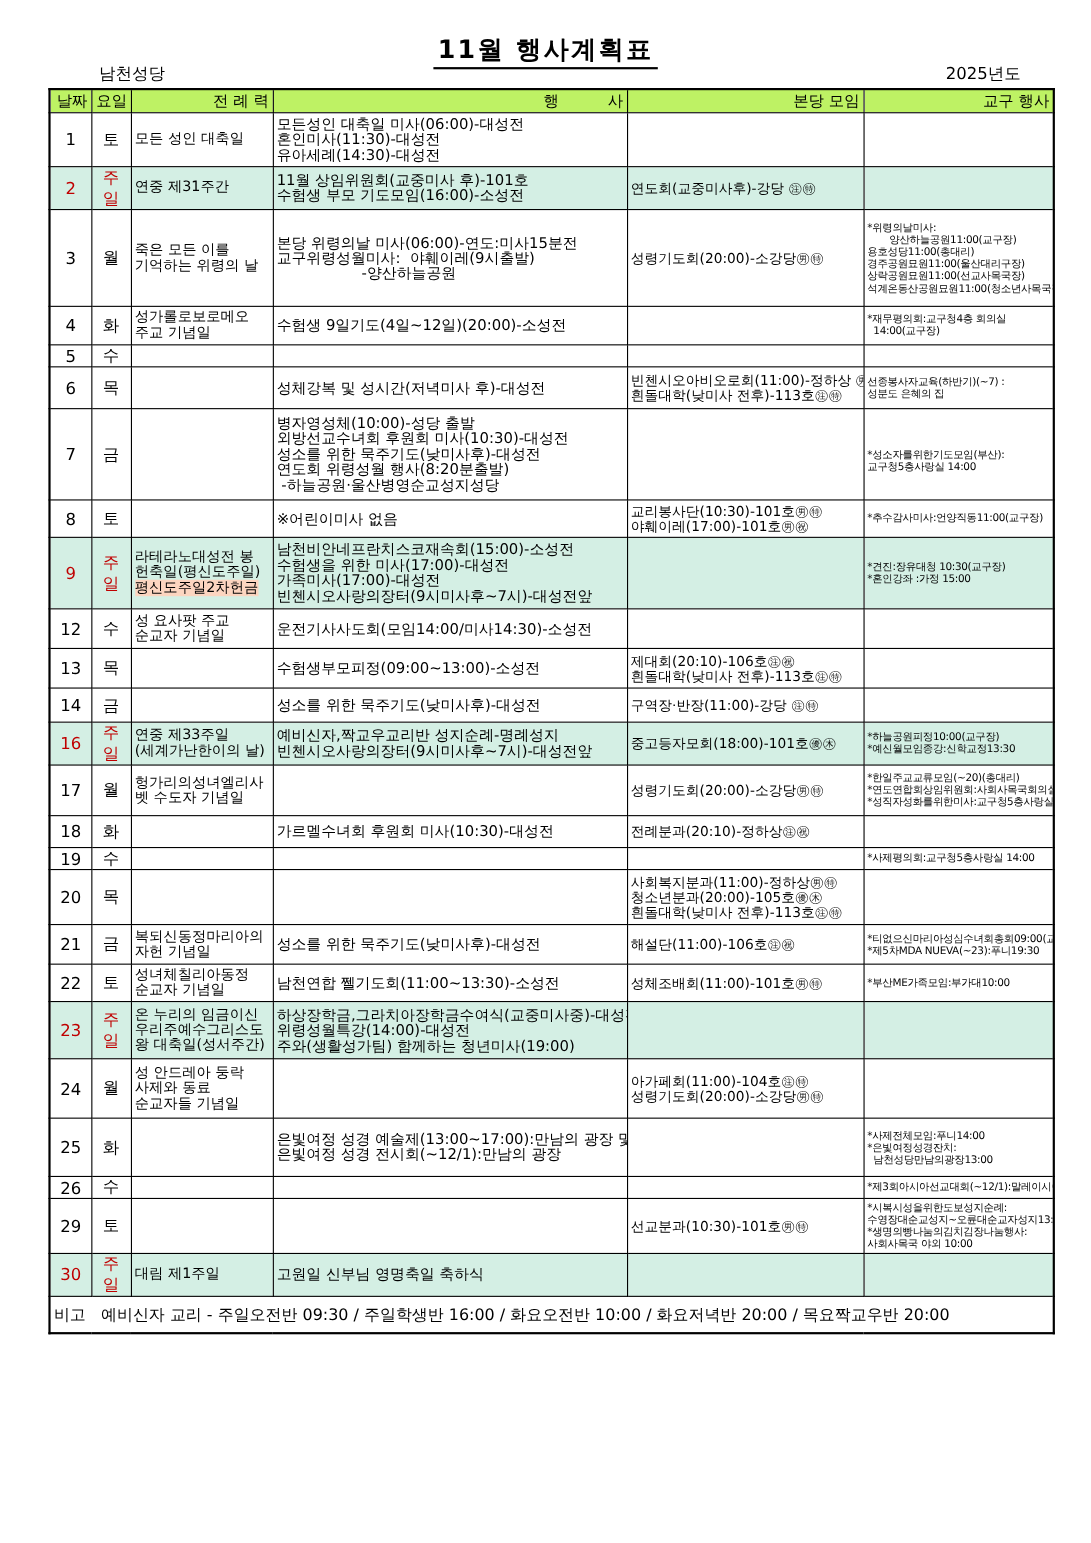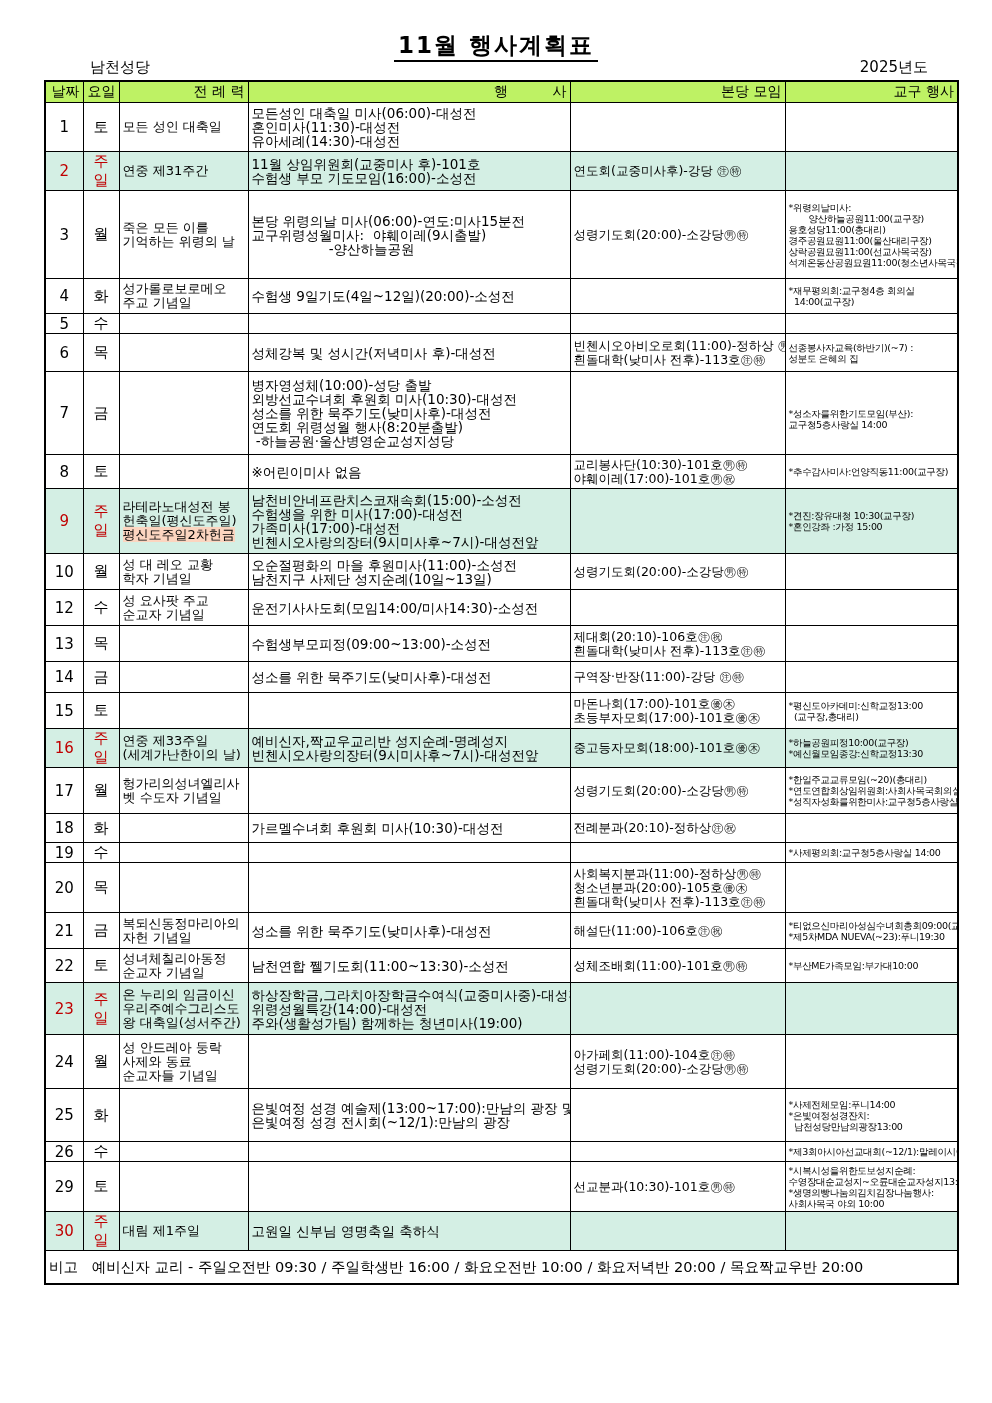--- a/index.html
+++ b/index.html
@@ -188,36 +188,20 @@
           <span class="line" style="white-space: pre;">가족미사(17:00)-대성전</span>
           <span class="line" style="white-space: pre;">빈첸시오사랑의장터(9시미사후~7시)-대성전앞</span>
         </td>
         <td class="local"></td>
         <td class="dist">
           <span class="line" style="white-space: pre;">*견진:장유대청 10:30(교구장)</span>
           <span class="line" style="white-space: pre;">*혼인강좌 :가정 15:00</span>
         </td>
       </tr>
       <tr style="height: 36px;">
-        <td class="date">10</td>
-        <td class="dow">월</td>
-        <td class="lit">
-          <span class="line" style="white-space: pre;">성 대 레오 교황</span>
-          <span class="line" style="white-space: pre;">학자 기념일</span>
-        </td>
-        <td class="ev">
-          <span class="line" style="white-space: pre;">오순절평화의 마을 후원미사(11:00)-소성전</span>
-          <span class="line" style="white-space: pre;">남천지구 사제단 성지순례(10일~13일)</span>
-        </td>
-        <td class="local">
-          <span class="line" style="white-space: pre;">성령기도회(20:00)-소강당㊚㊕</span>
-        </td>
-        <td class="dist"></td>
-      </tr>
-      <tr style="height: 36px;">
         <td class="date">12</td>
         <td class="dow">수</td>
         <td class="lit">
           <span class="line" style="white-space: pre;">성 요사팟 주교</span>
           <span class="line" style="white-space: pre;">순교자 기념일</span>
         </td>
         <td class="ev">
           <span class="line" style="white-space: pre;">운전기사사도회(모임14:00/미사14:30)-소성전</span>
         </td>
         <td class="local"></td>
@@ -240,34 +224,20 @@
         <td class="date">14</td>
         <td class="dow">금</td>
         <td class="lit"></td>
         <td class="ev">
           <span class="line" style="white-space: pre;">성소를 위한 묵주기도(낮미사후)-대성전</span>
         </td>
         <td class="local">
           <span class="line" style="white-space: pre;">구역장·반장(11:00)-강당 ㊟㊕</span>
         </td>
         <td class="dist"></td>
-      </tr>
-      <tr style="height: 36px;">
-        <td class="date">15</td>
-        <td class="dow">토</td>
-        <td class="lit"></td>
-        <td class="ev"></td>
-        <td class="local">
-          <span class="line" style="white-space: pre;">마돈나회(17:00)-101호㊝㊍</span>
-          <span class="line" style="white-space: pre;">초등부자모회(17:00)-101호㊝㊍</span>
-        </td>
-        <td class="dist">
-          <span class="line" style="white-space: pre;">*평신도아카데미:신학교정13:00</span>
-          <span class="line" style="white-space: pre;">  (교구장,총대리)</span>
-        </td>
       </tr>
       <tr class="sun" style="height: 34px;">
         <td class="date">16</td>
         <td class="dow">주일</td>
         <td class="lit">
           <span class="line" style="white-space: pre;">연중 제33주일</span>
           <span class="line" style="white-space: pre;">(세계가난한이의 날)</span>
         </td>
         <td class="ev">
           <span class="line" style="white-space: pre;">예비신자,짝교우교리반 성지순례-명례성지</span>

